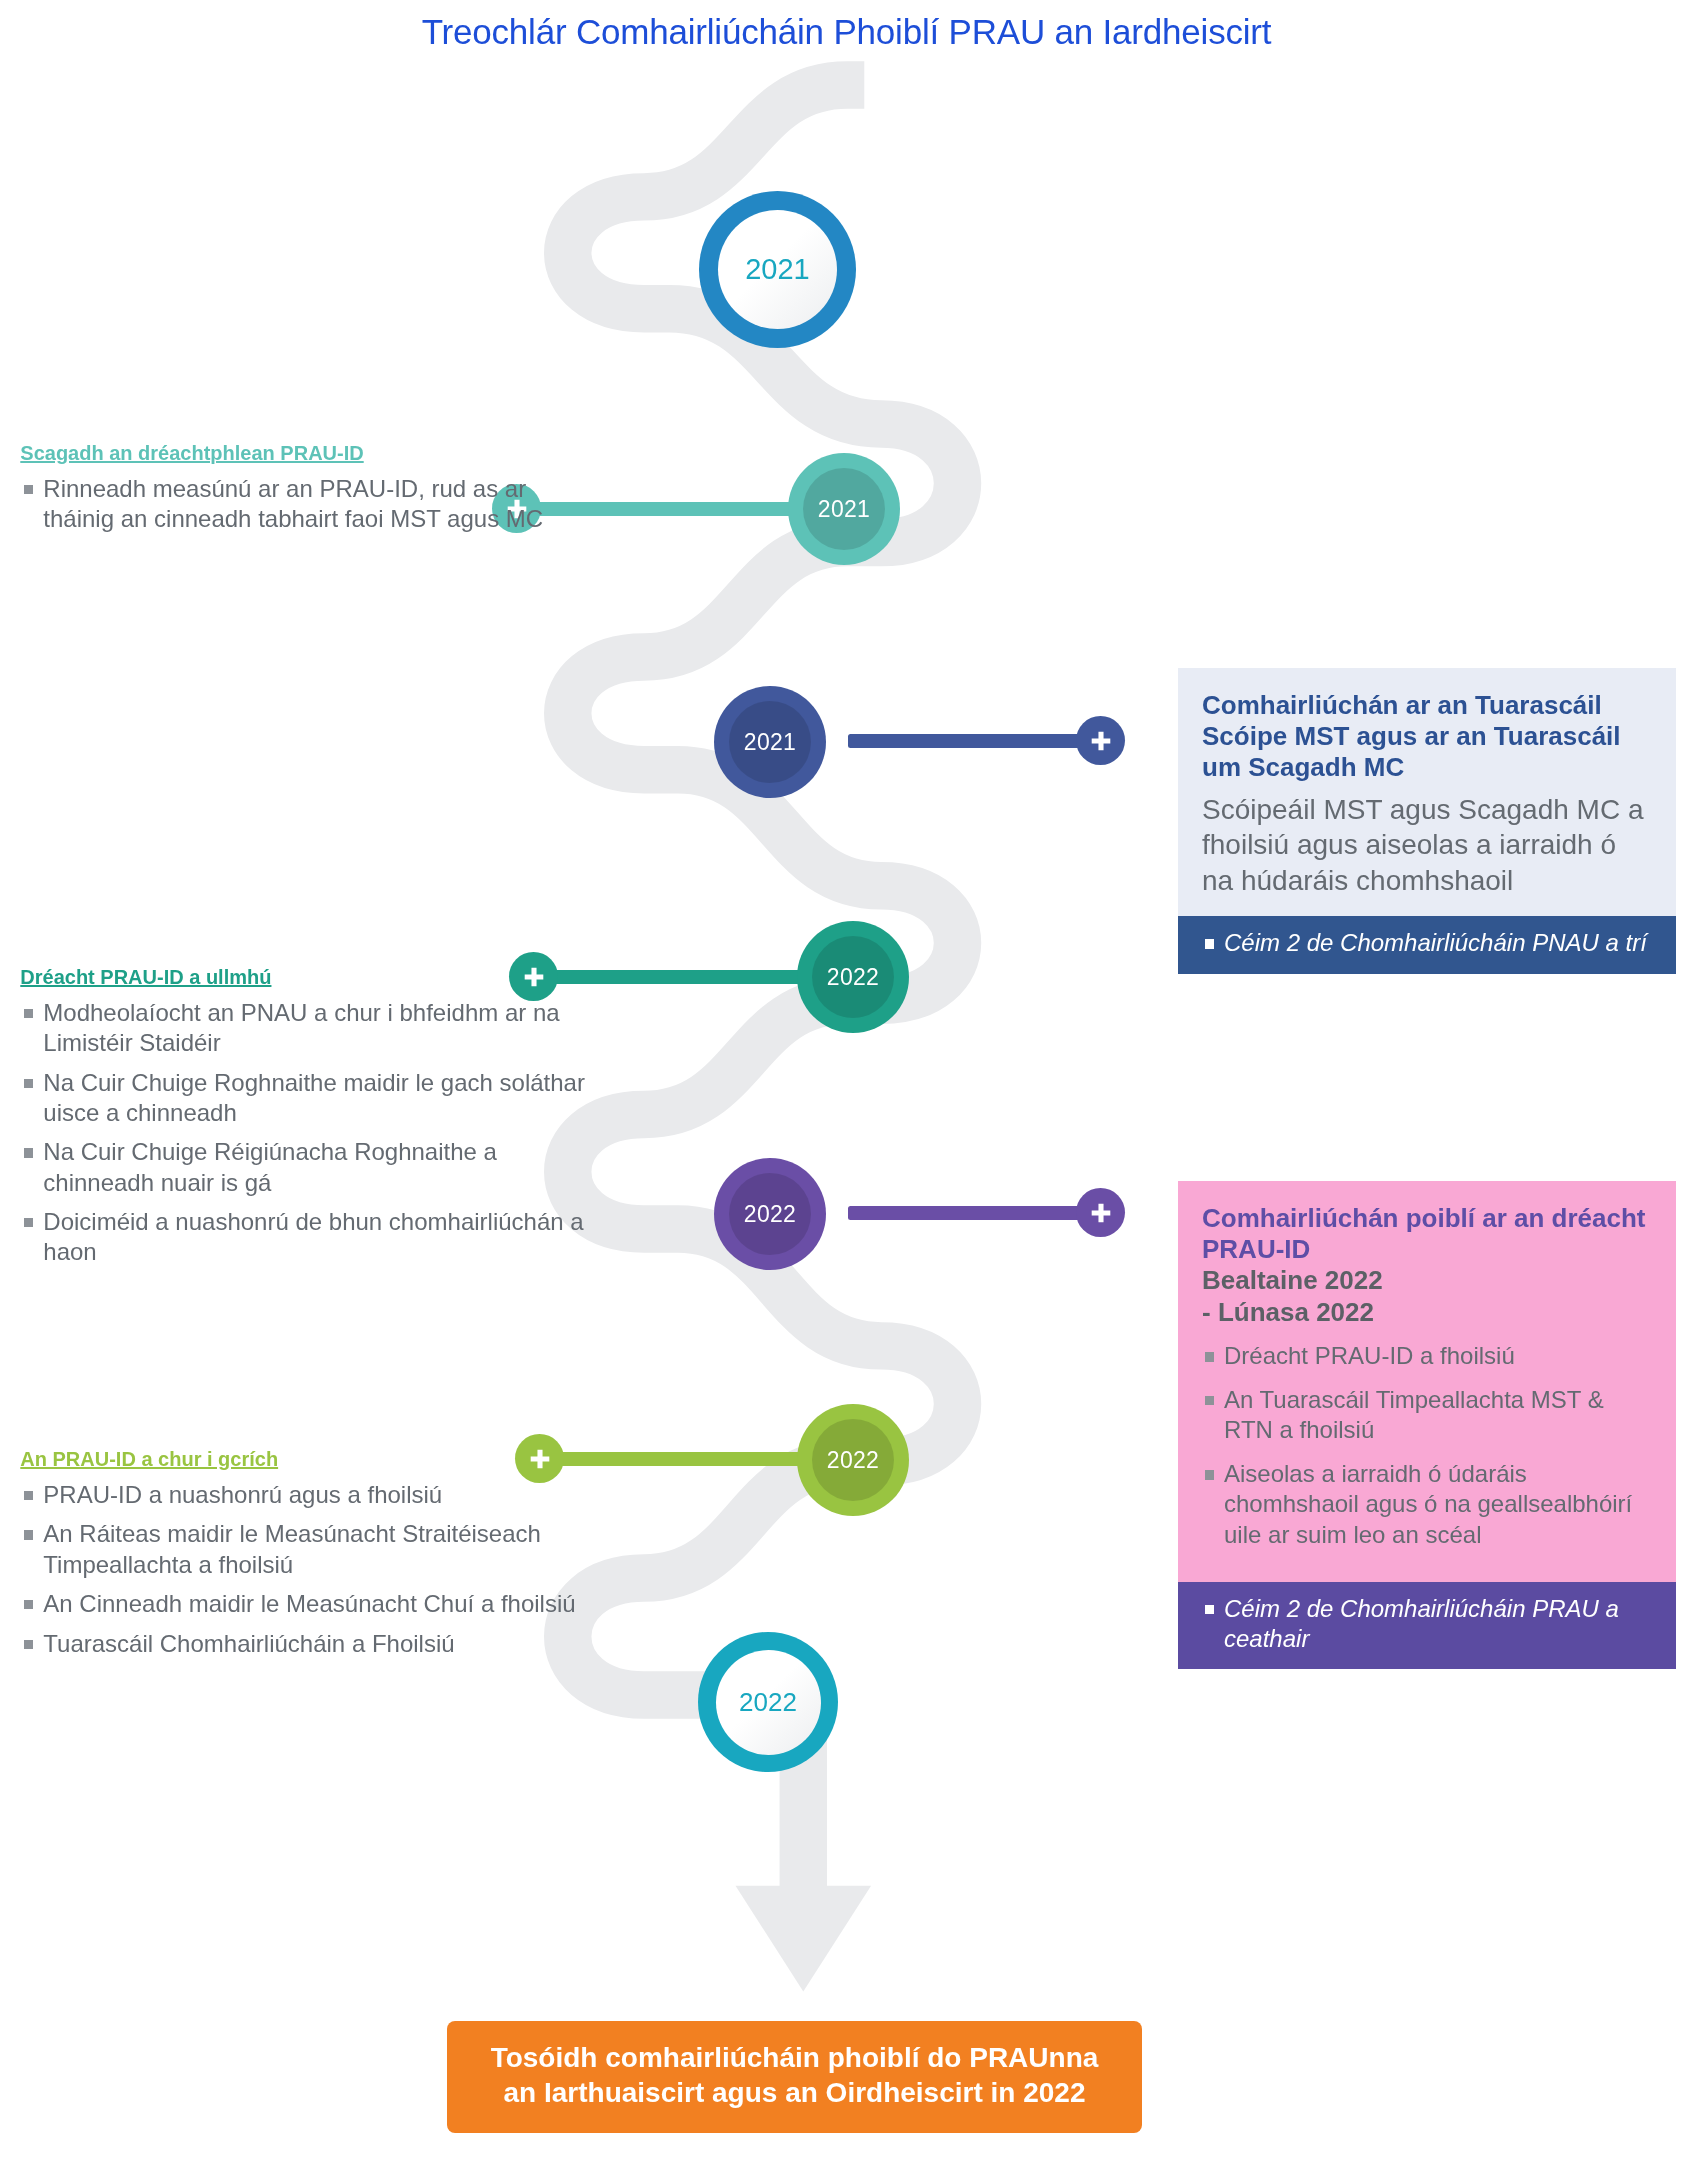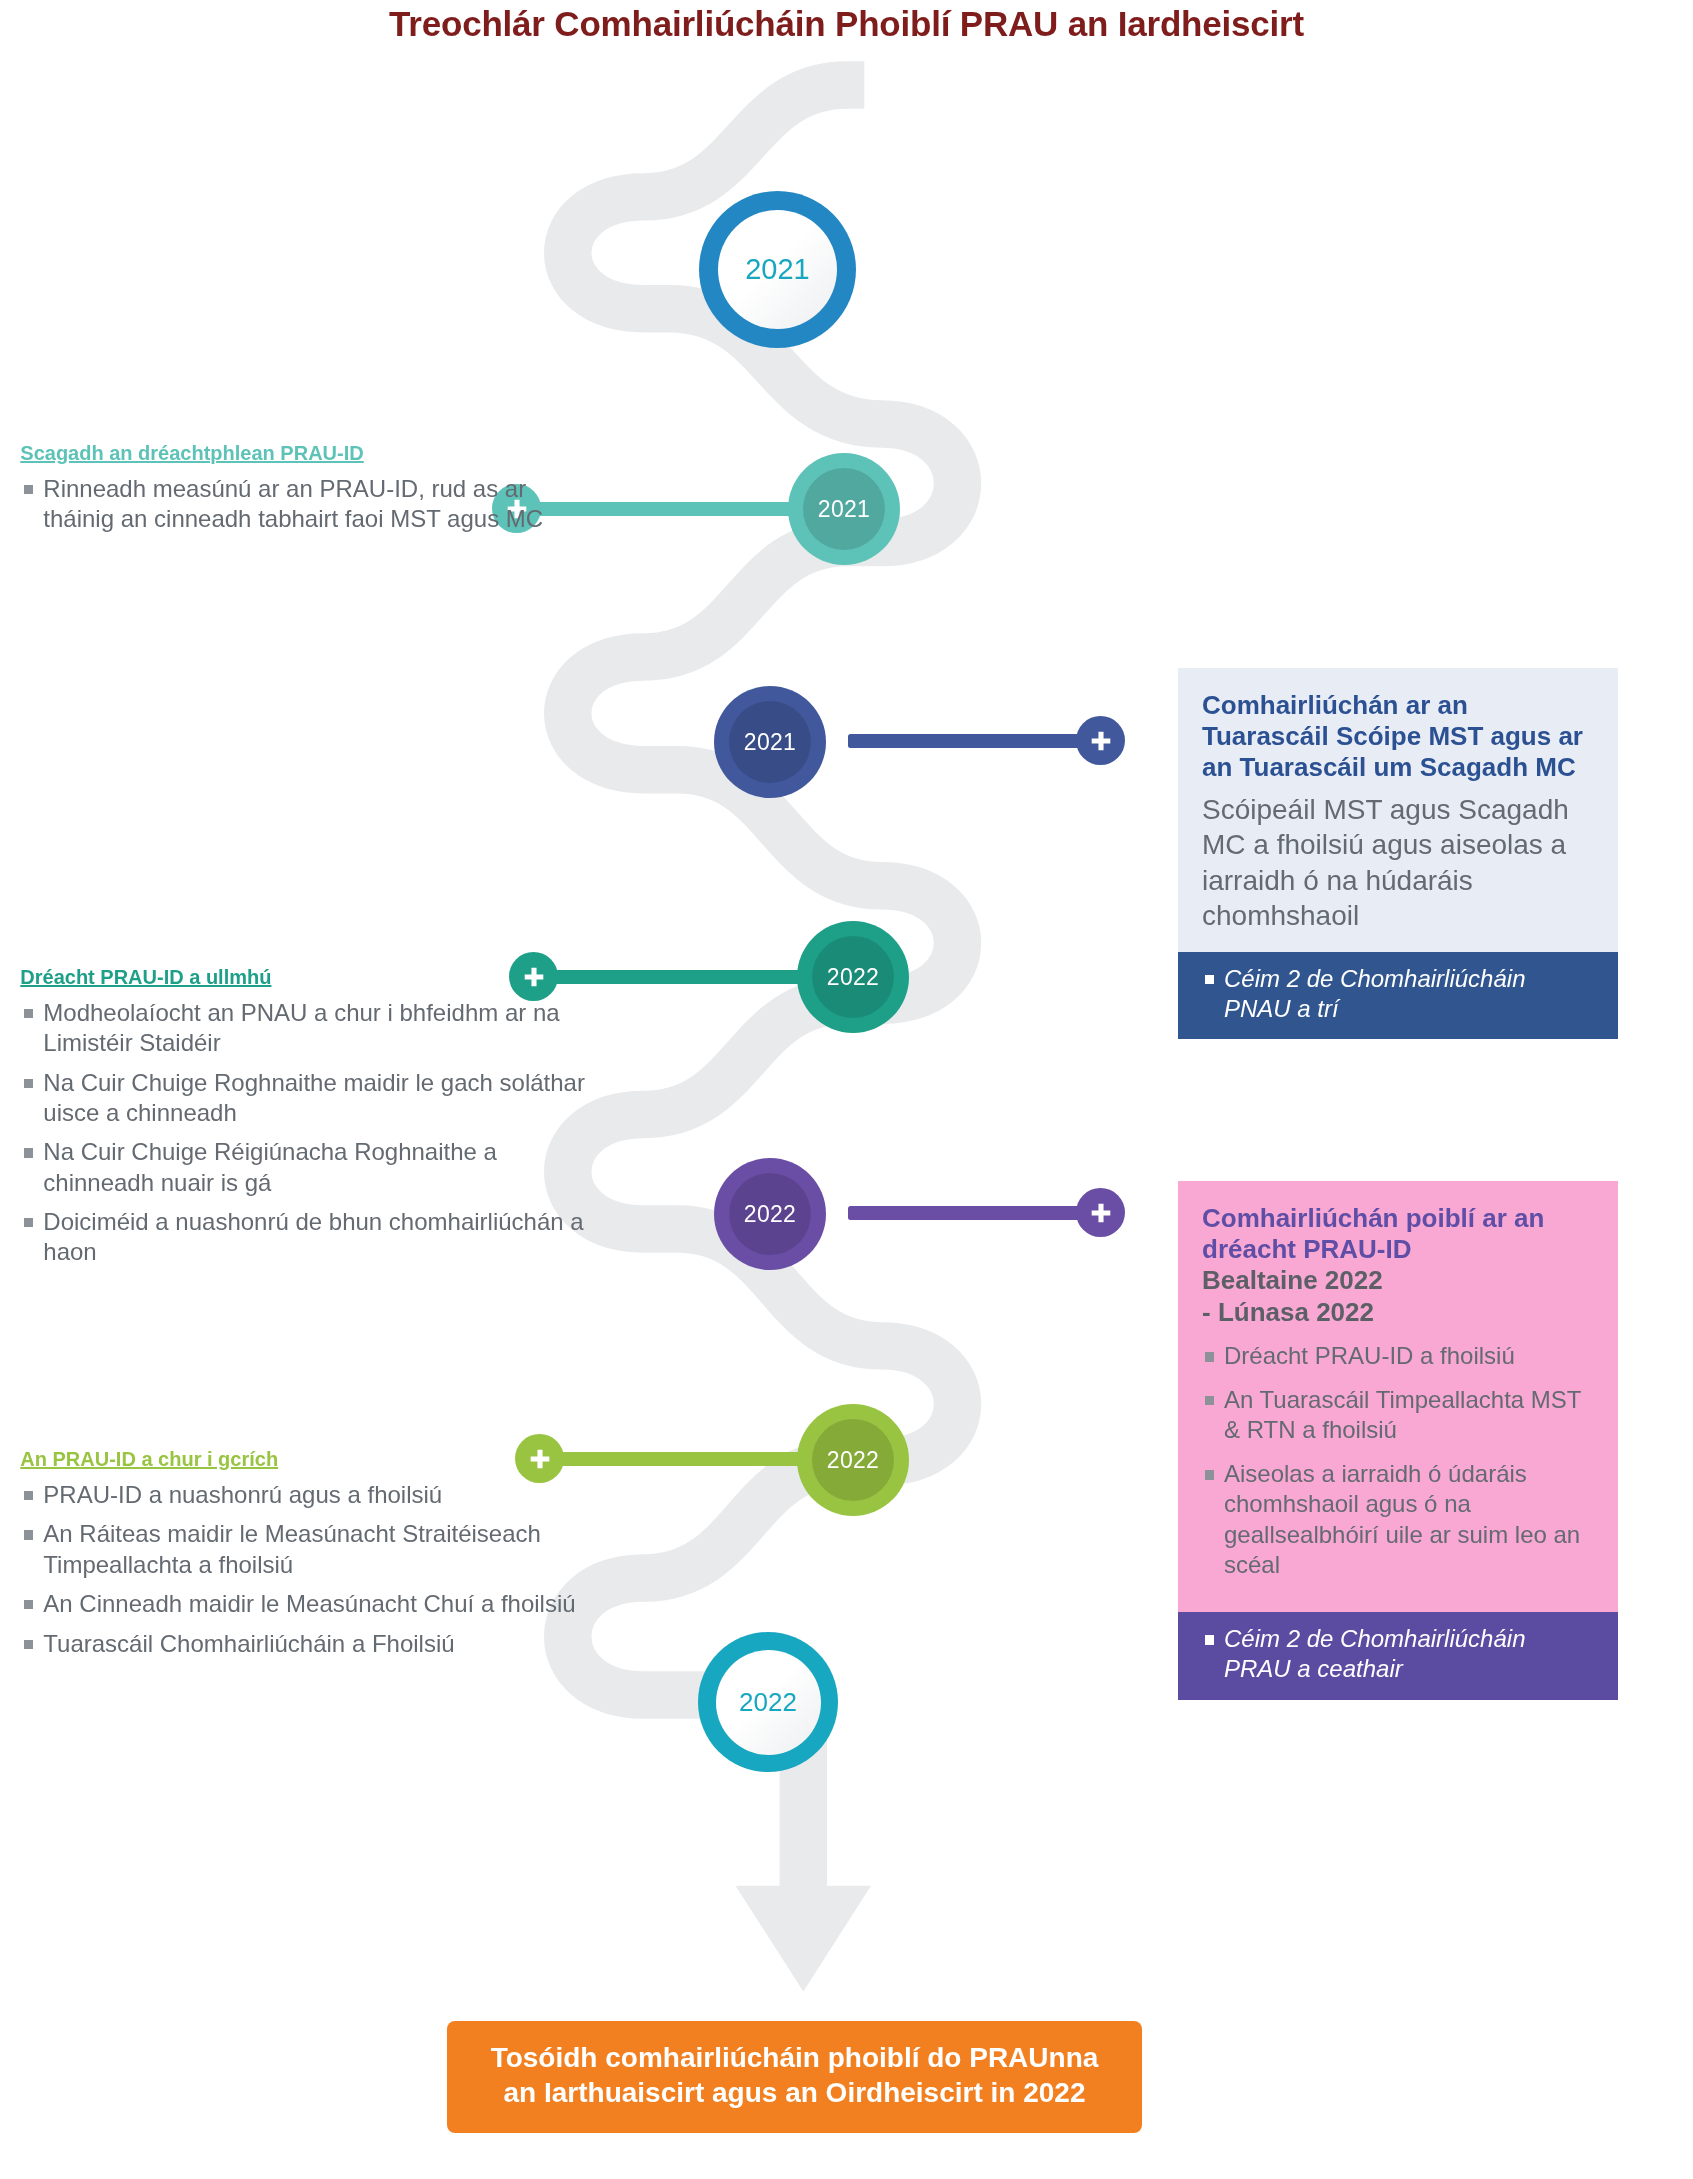--- a/index.html
+++ b/index.html
@@ -7,25 +7,25 @@
     width: 1693px; height: 2180px;
     background: #ffffff;
     font-family: "Liberation Sans", sans-serif;
     overflow: hidden;
   }
   #stage { position: relative; width: 1693px; height: 2180px; }
 
   
   .title {
     position: absolute;
-    left: 0; top: 4px; width: 1693px;
+    left: 0; top: 12px; width: 1693px;
     text-align: center;
     font-size: 35px;
-    font-weight: 700;
-    color: #7f1d1d;
+    font-weight: 400;
+    color: #1d4ed8;
     letter-spacing: -0.2px;
   }
 
   
   #spine { position: absolute; left: 0; top: 0; width: 1693px; height: 2180px; }
 
   
   .ring-node { position: absolute; }
   .ring-outer {
     width: 100%; height: 100%; border-radius: 50%;
@@ -84,21 +84,21 @@
     color: #646a71;
     margin-bottom: 9.3px;
   }
   ul.bul li::before {
     content: "";
     position: absolute; left: 3.4px; top: 11px;
     width: 9.3px; height: 9.3px; background: #8d9298;
   }
 
   
-  .panel { position: absolute; left: 1178px; width: 440px; }
+  .panel { position: absolute; left: 1178px; width: 498px; }
   .panel-body { padding: 22px 24px 18.6px 24px; }
   .panel-head { font-size: 26px; font-weight: 700; line-height: 1.2; }
   .panel-sub { font-size: 26px; font-weight: 700; color: #5c6066; line-height: 1.2; }
   .panel-text { font-size: 28px; color: #646a71; line-height: 1.26; margin-top: 8.5px; }
   ul.pbul { list-style: none; margin-top: 13.6px; }
   ul.pbul li {
     position: relative; padding-left: 22px;
     font-size: 24px; line-height: 1.26; color: #646a71; margin-bottom: 13.6px;
   }
   ul.pbul li::before {

